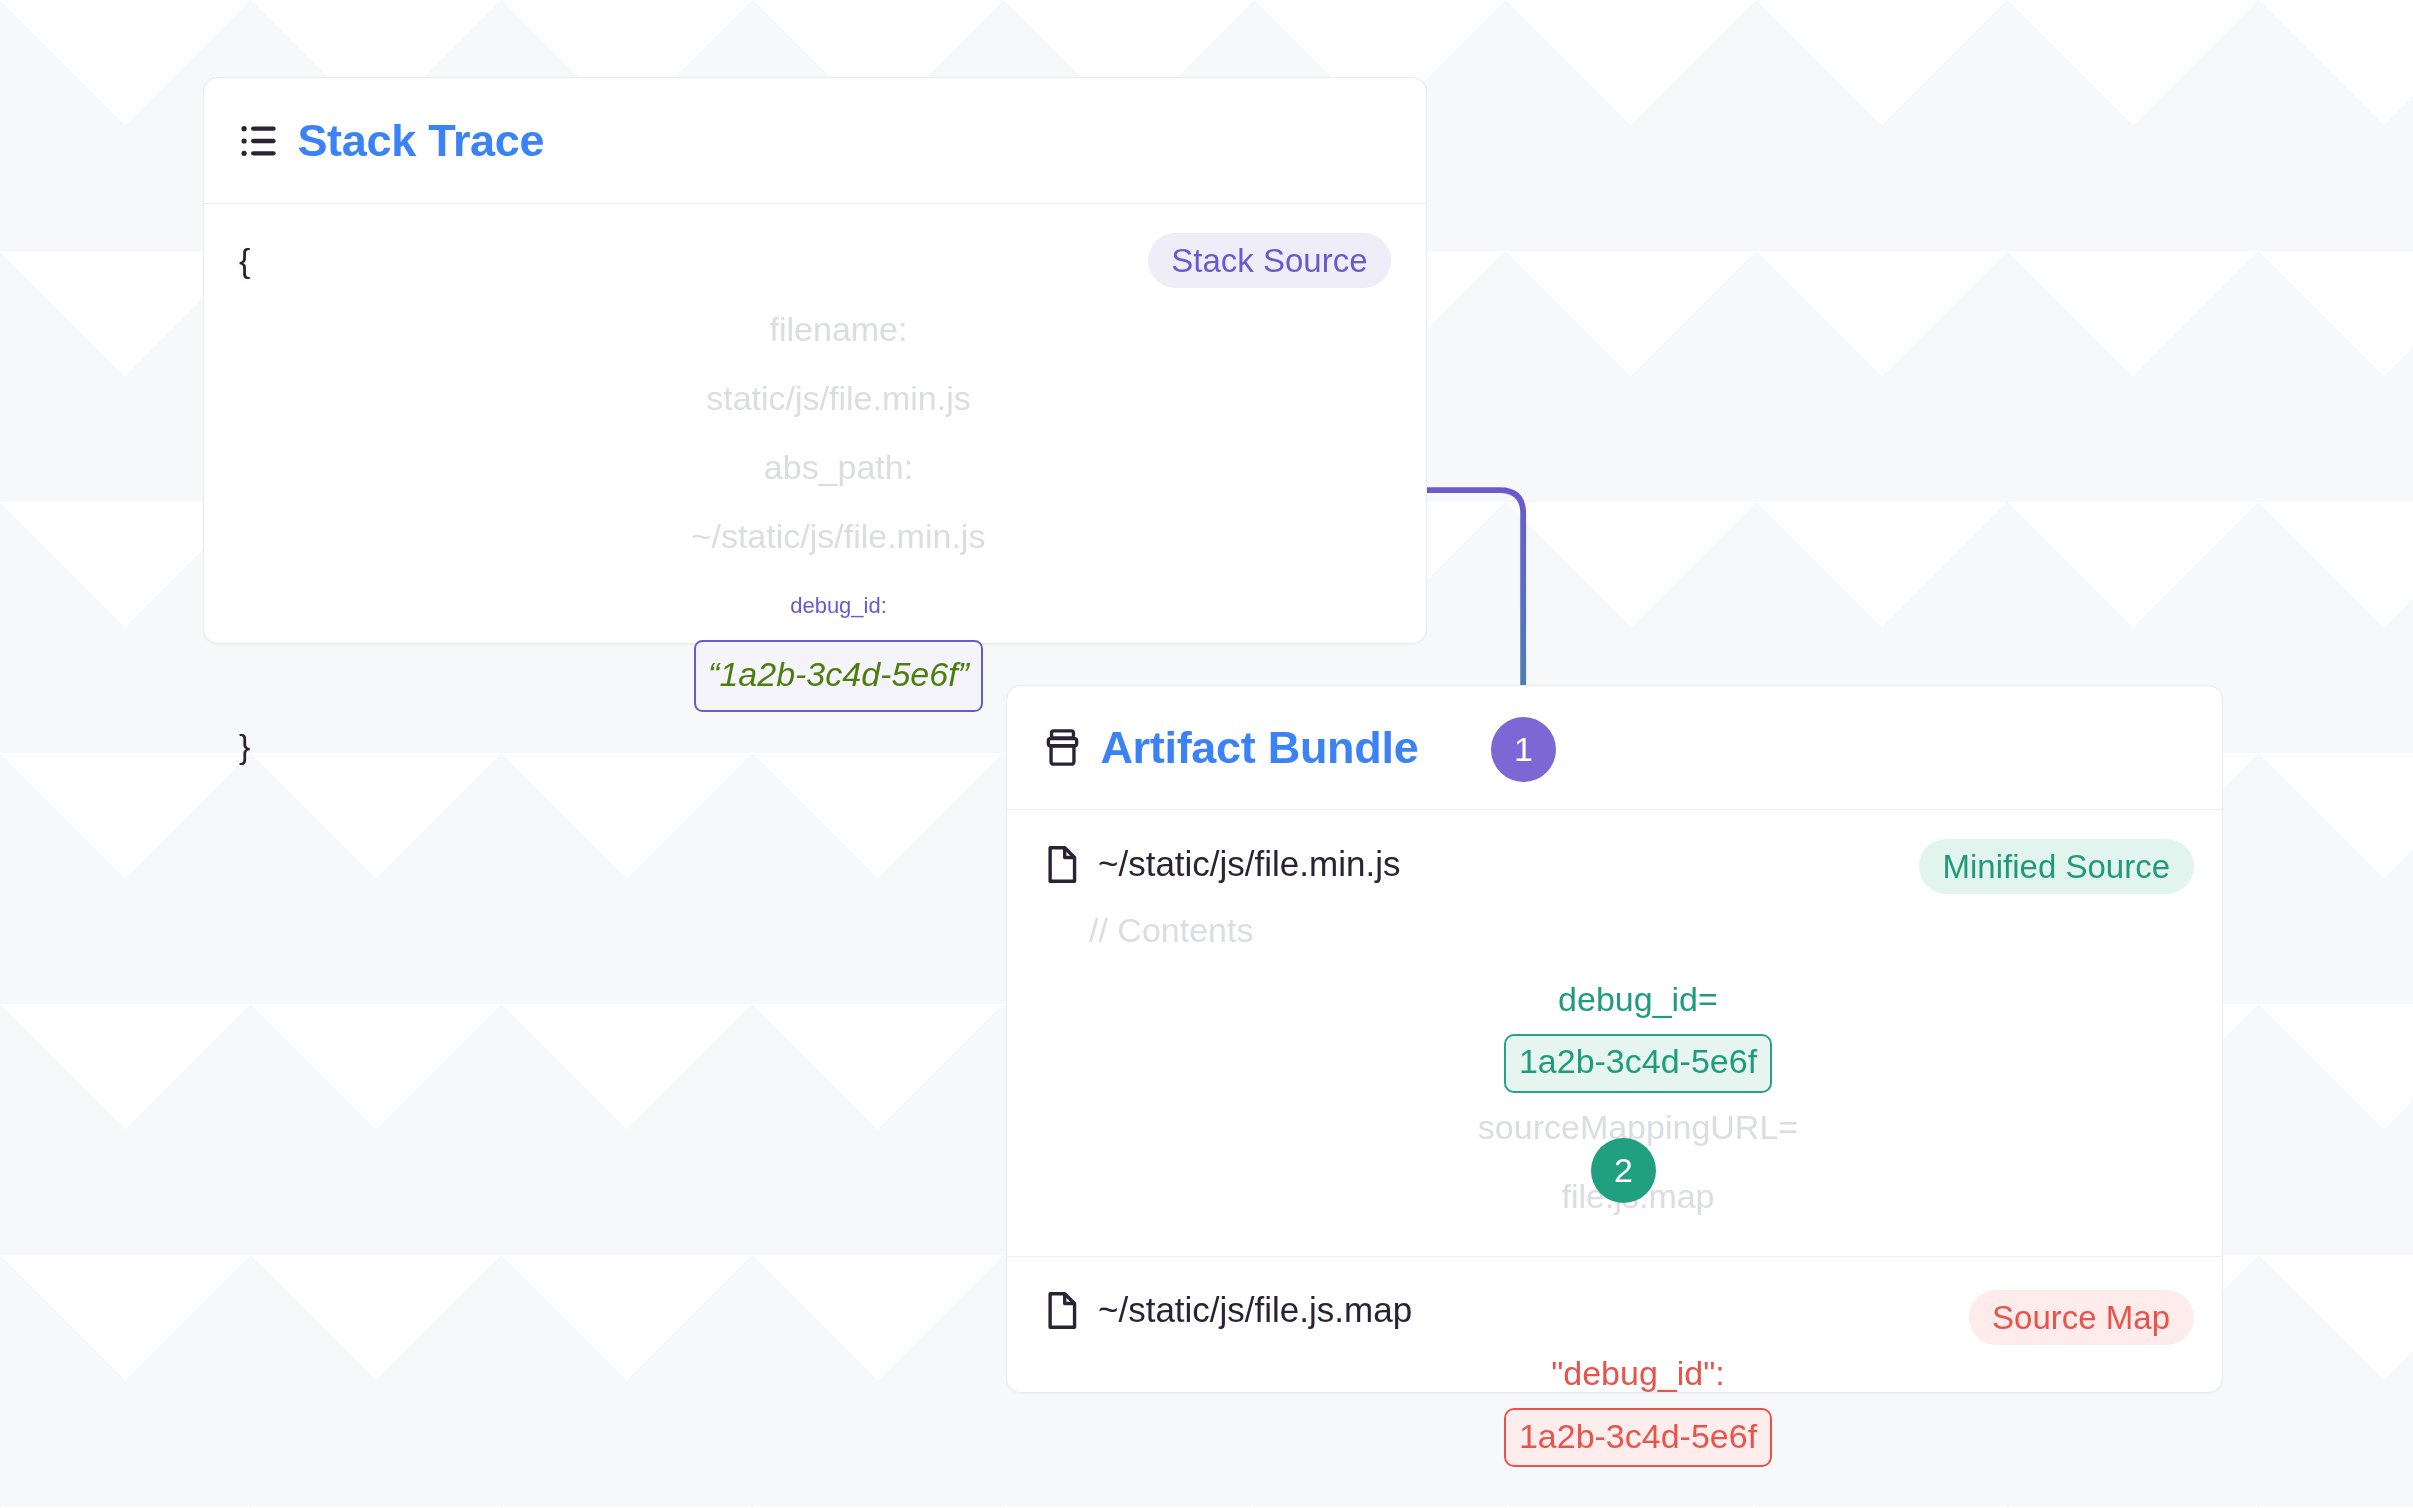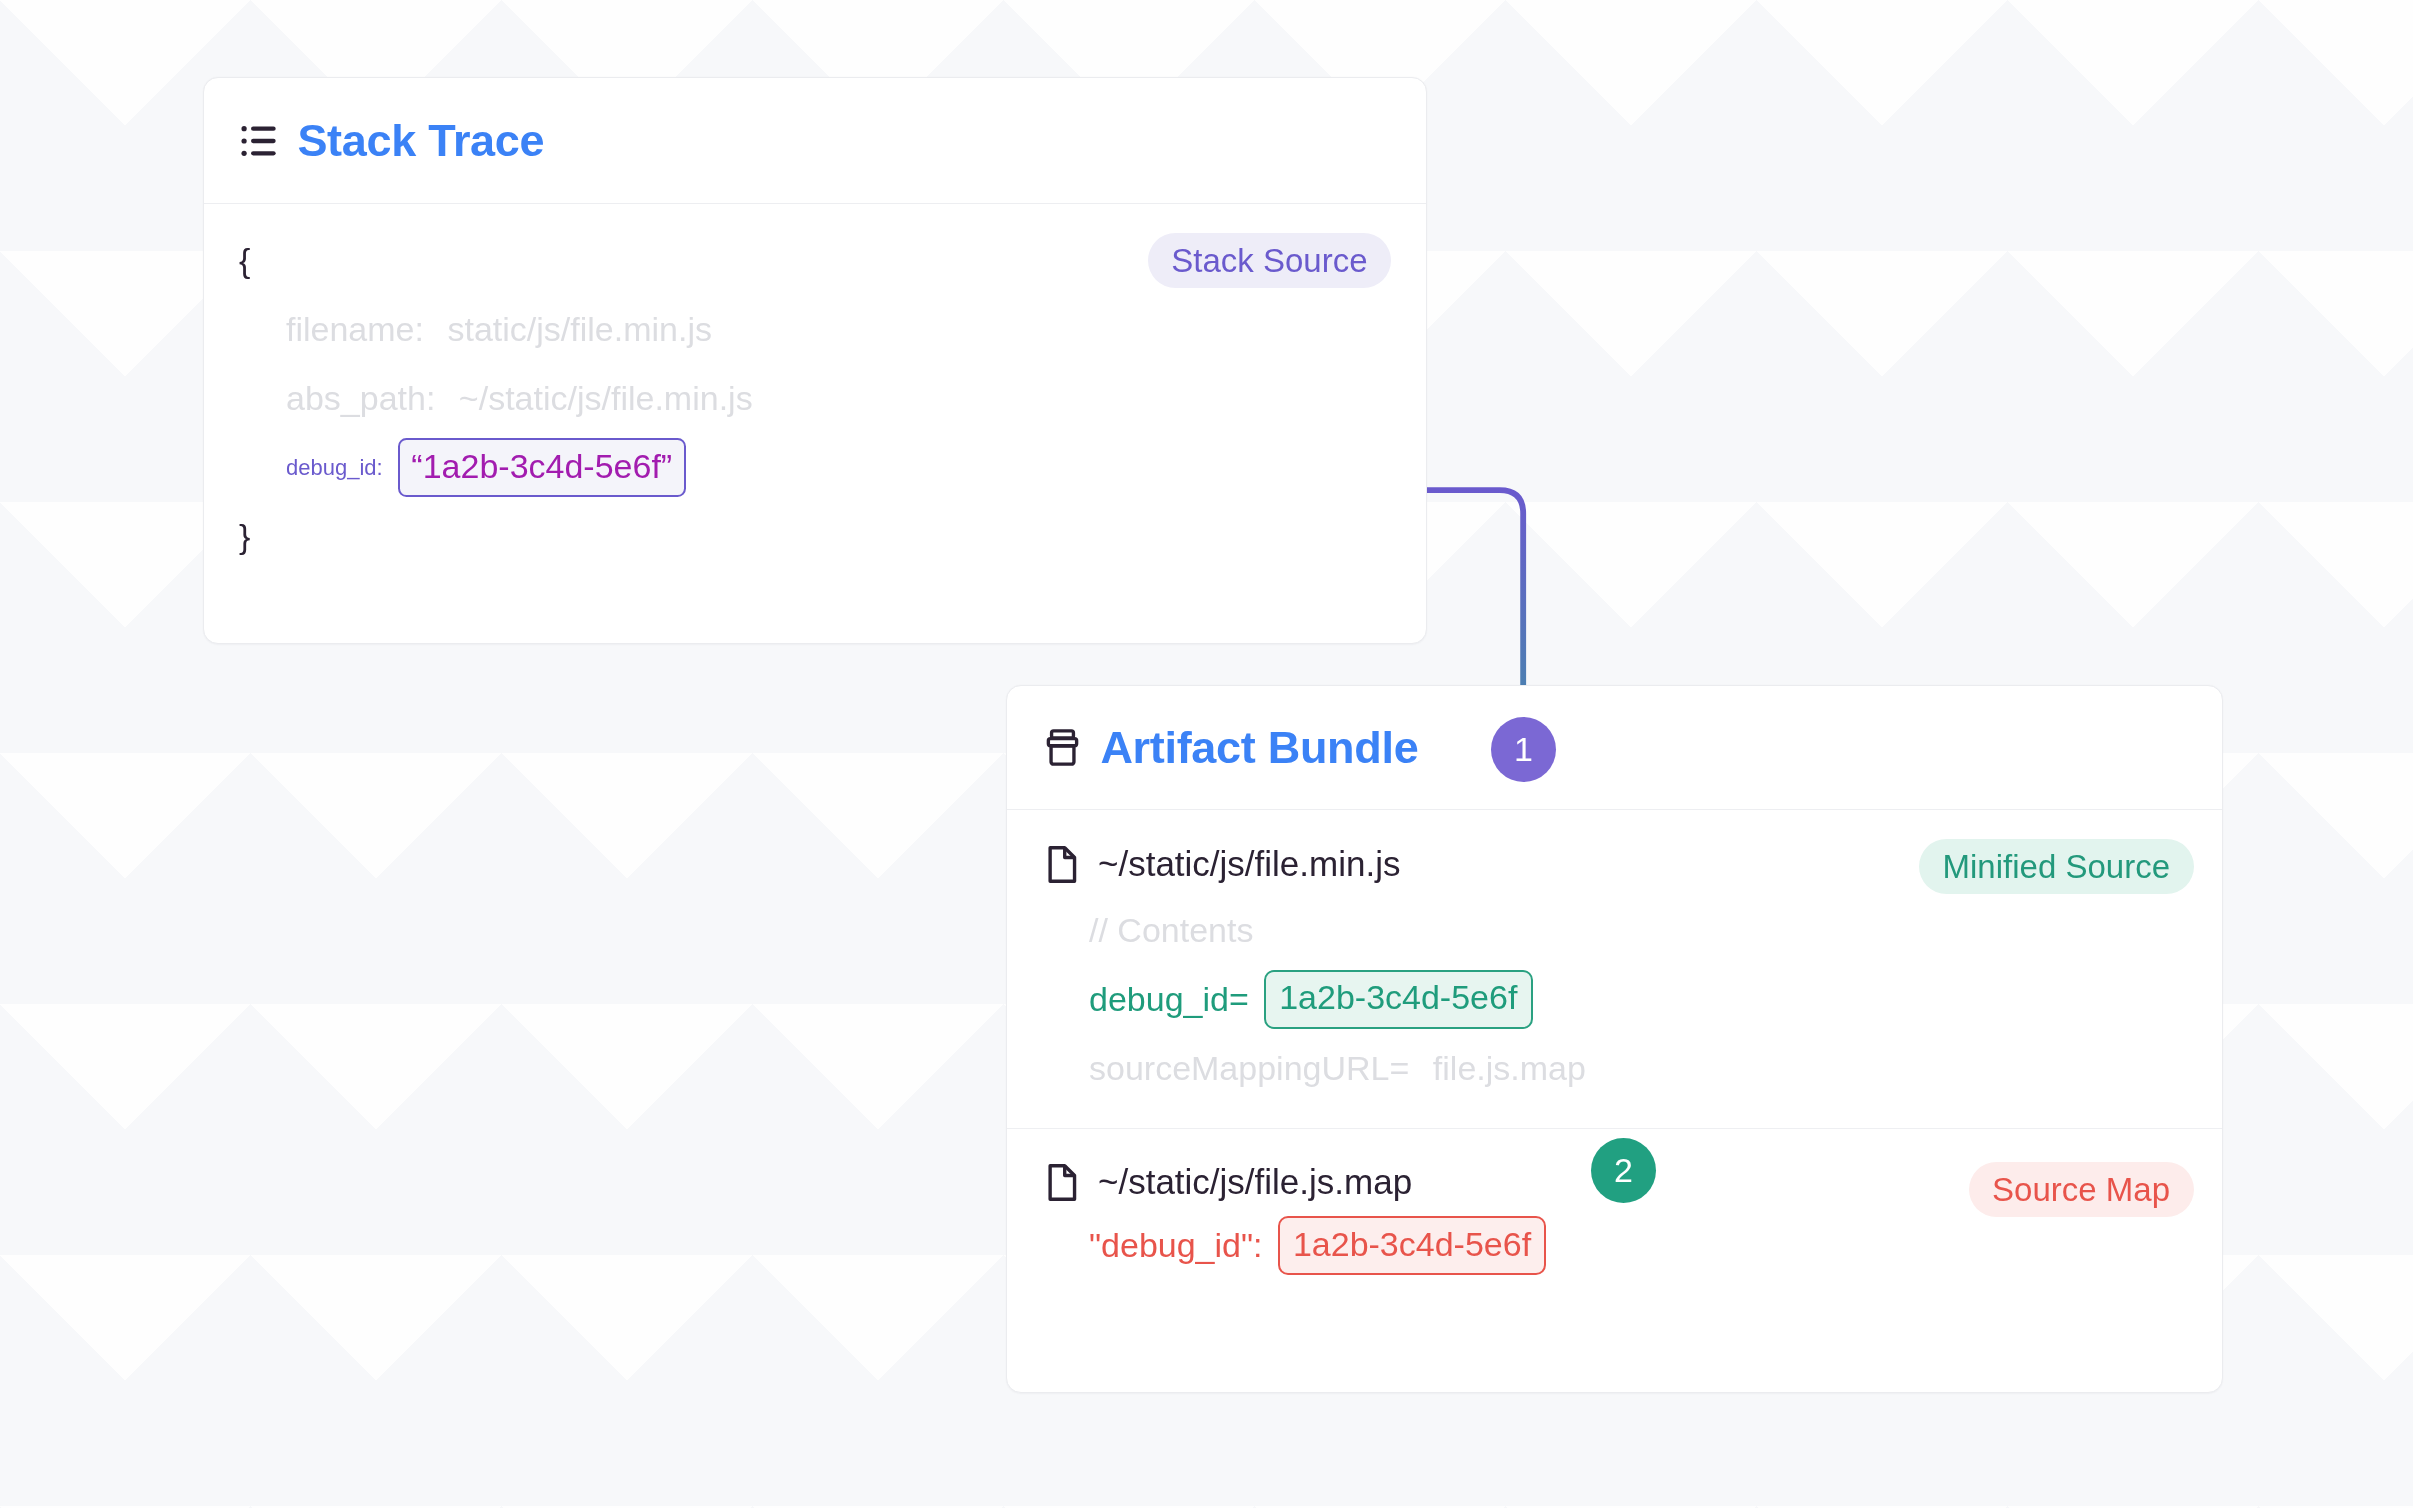--- a/index.html
+++ b/index.html
@@ -76,21 +76,21 @@
   
   .code-line {
     font-family: "Liberation Sans", sans-serif;
     font-size: 34px;
     line-height: 69px;
     white-space: nowrap;
     color: #2b2233;
   }
   .muted   { color: #dcdde1; }
 
-  .indent1 { padding-left: 47px; }
+  .indent1 { padding-left: 47px; flex-direction: column; }
 
   
   #stack-trace-card {
     left: 203px;
     top: 77px;
     width: 1224px;
     height: 567px;
   }
   #stack-trace-card .card-body { padding-top: 22px; }
 
@@ -117,25 +117,26 @@
     display: inline-flex;
     align-items: center;
     justify-content: center;
     box-sizing: border-box;
     font-size: 34px;
     white-space: nowrap;
   }
   .chip-purple {
     border: 2.5px solid #6a5acd;
     background: #f4f4fa;
-    color: #a21caf;
+    color: #4d7c0f;
     border-radius: 8.4px;
     padding: 5px 11.7px 8.4px 11.7px;
     line-height: 1;
-    height: 59px;
+    height: 72px;
+    font-style: italic;
   }
   .chip-green {
     border: 2.5px solid #2aa181;
     background: #e7f5f0;
     color: #1f9c7c;
     border-radius: 10px;
     padding: 5px 13.4px 8.4px 13.4px;
     line-height: 1;
     height: 59px;
   }

